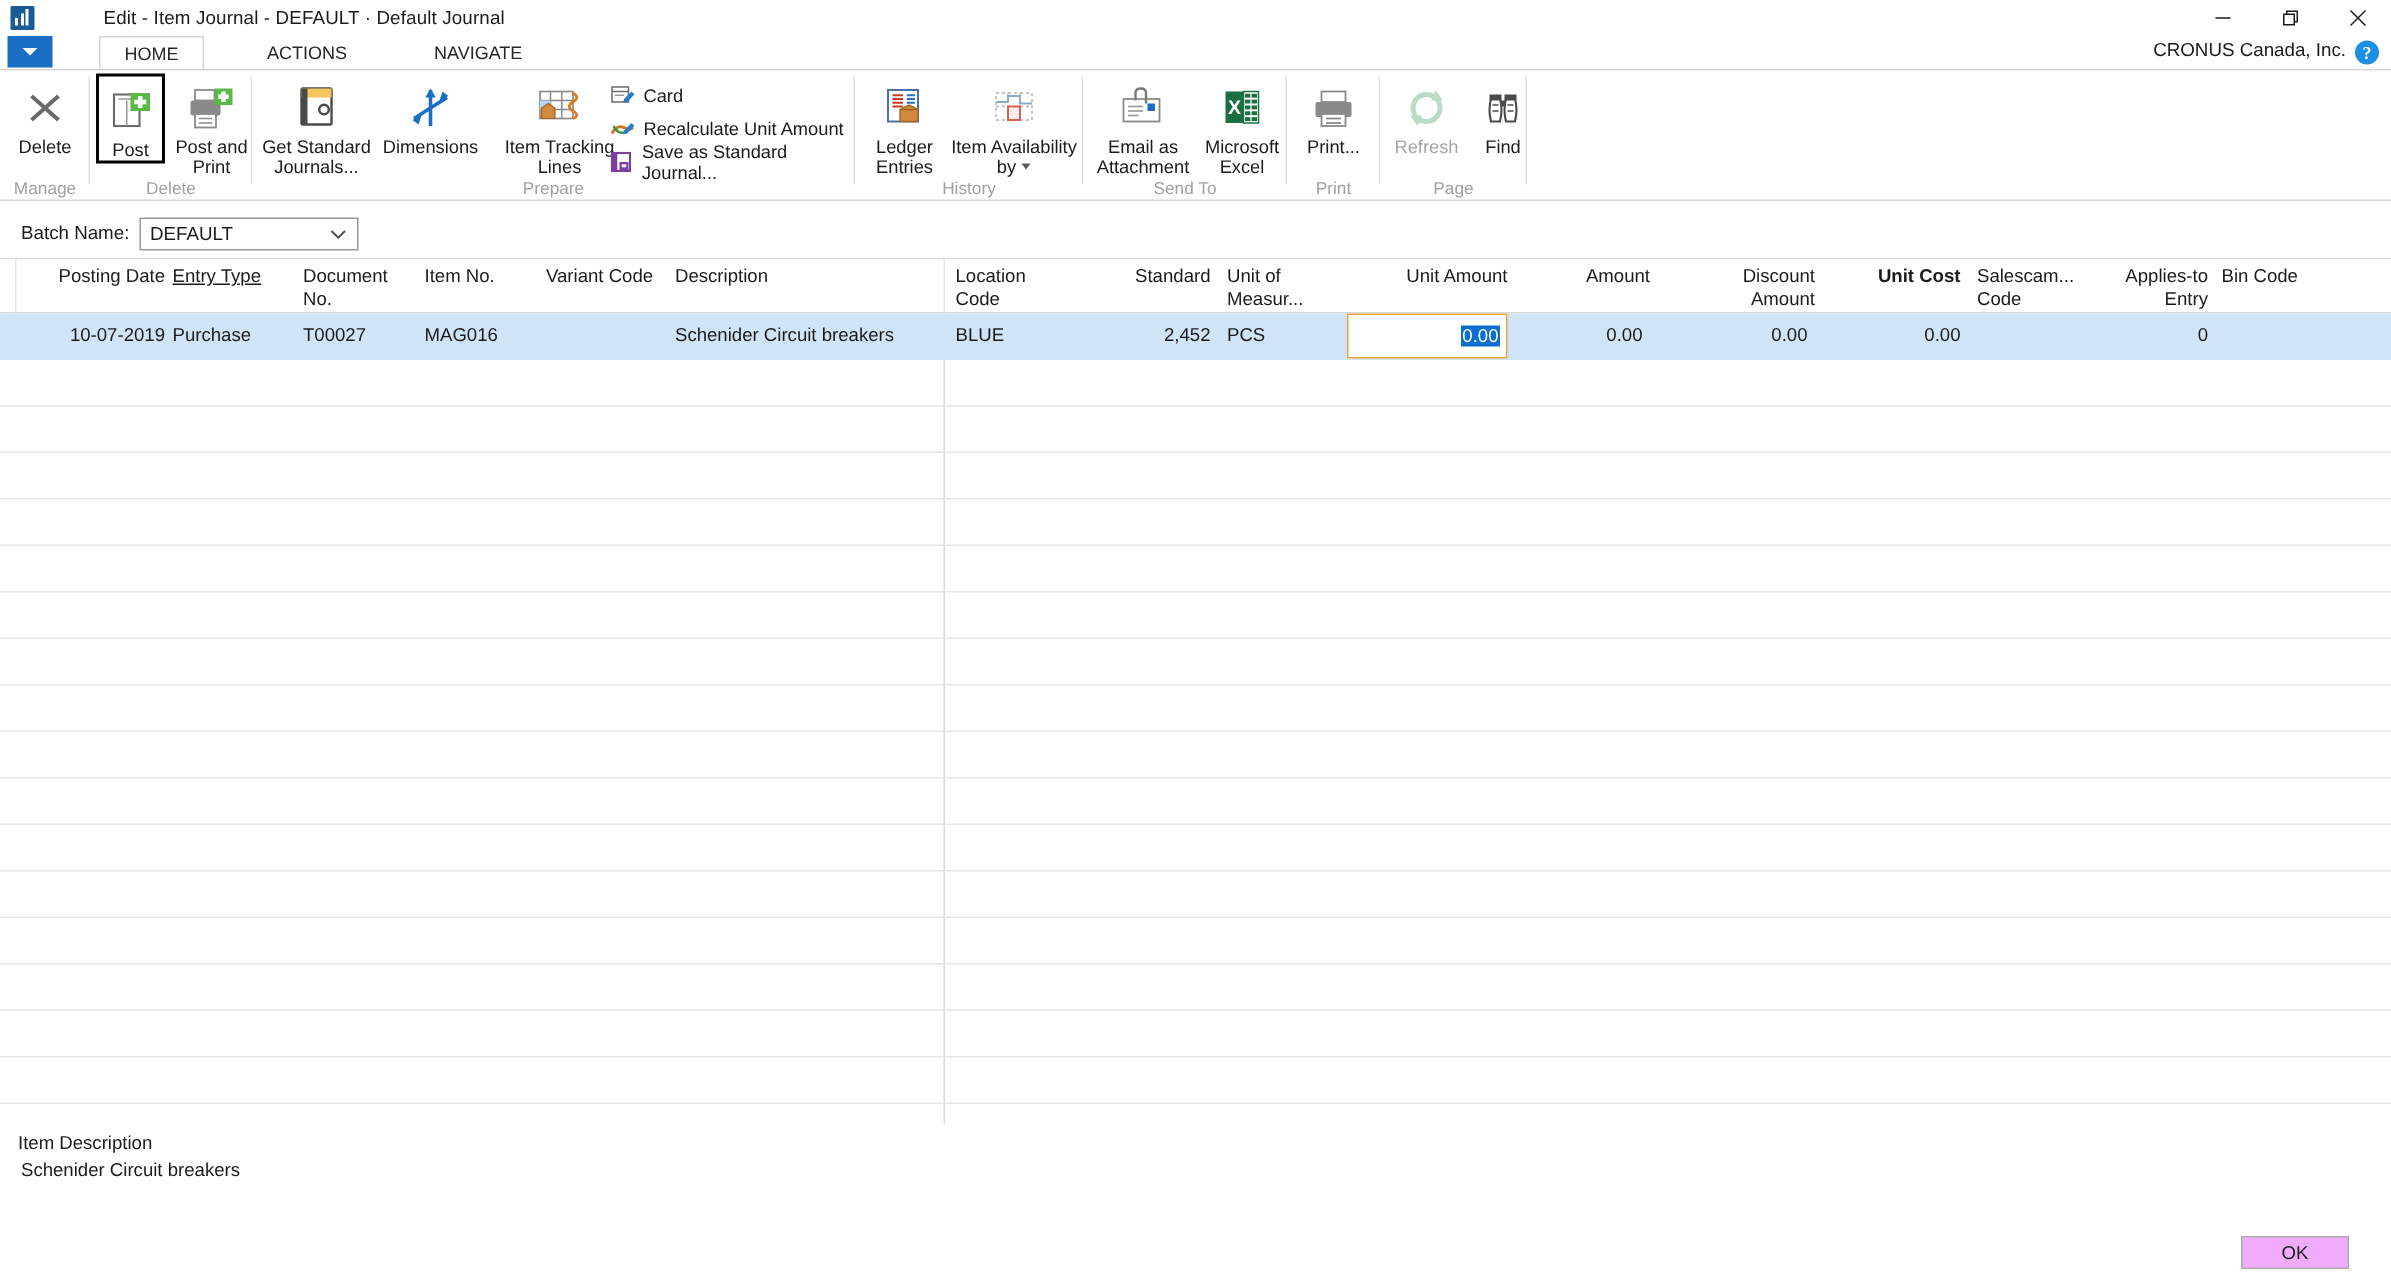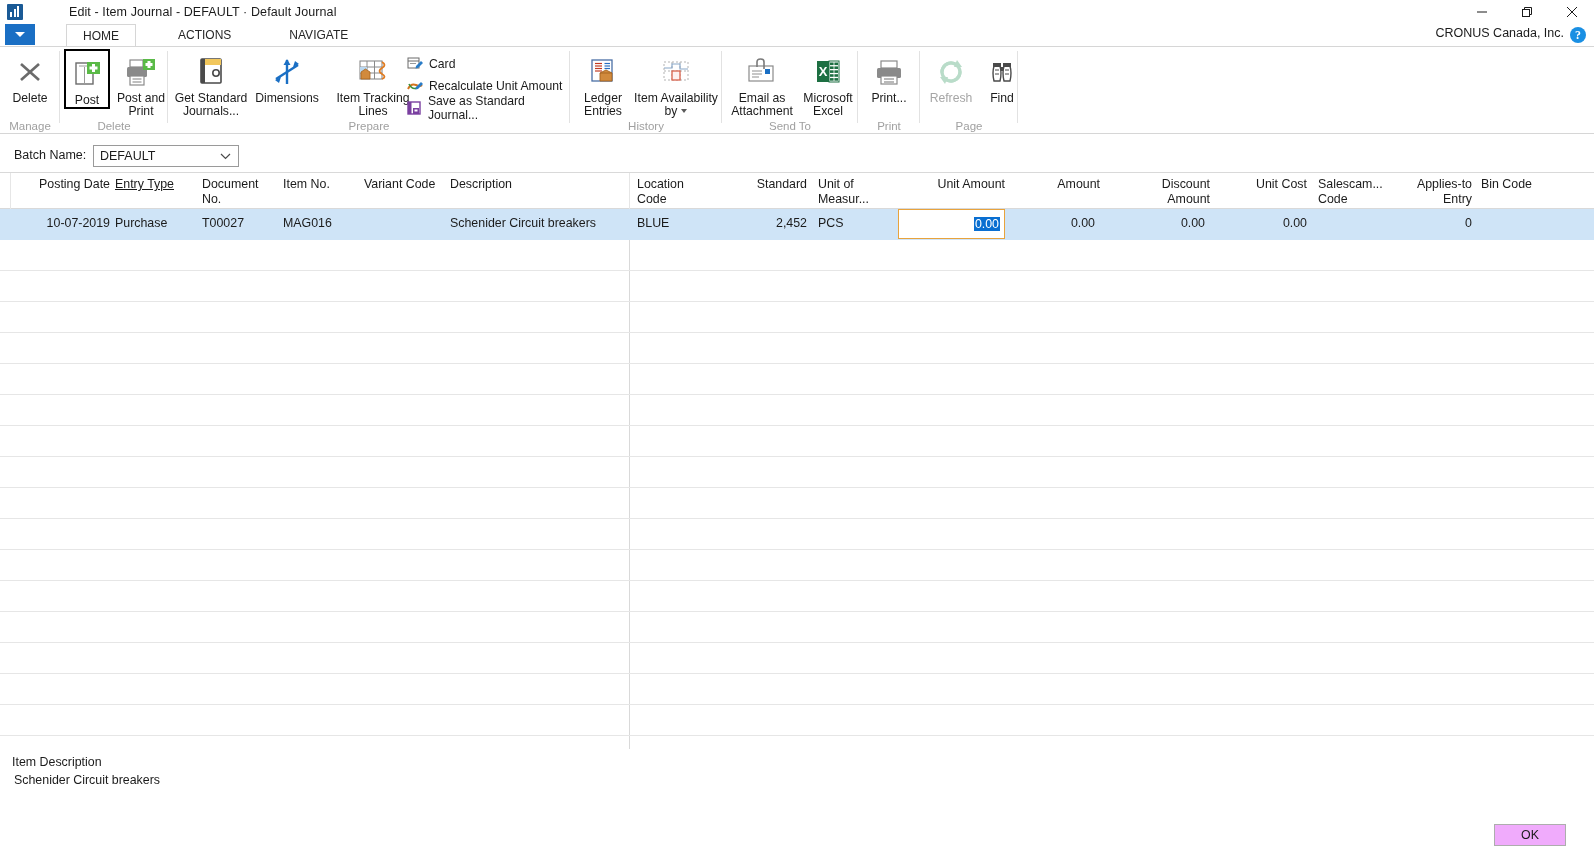--- a/index.html
+++ b/index.html
@@ -466,21 +466,21 @@
     <div class="hcell" style="left:450px; width:160px;">Description</div>
     <div class="hcell" style="left:637px; width:80px; white-space:pre-line;">Location
 Code</div>
     <div class="hcell r" style="left:712px; width:95px;">Standard</div>
     <div class="hcell" style="left:818px; width:80px; white-space:pre-line;">Unit of
 Measur...</div>
     <div class="hcell r" style="left:900px; width:105px;">Unit Amount</div>
     <div class="hcell r" style="left:1010px; width:90px;">Amount</div>
     <div class="hcell r" style="left:1115px; width:95px; white-space:pre-line;">Discount
 Amount</div>
-    <div class="hcell r" style="left:1215px; width:92px;">Unit Cost</div>
+    <div class="hcell r" style="left:1215px; width:92px;font-weight:bold;">Unit Cost</div>
     <div class="hcell" style="left:1318px; width:92px; white-space:pre-line;">Salescam...
 Code</div>
     <div class="hcell r" style="left:1390px; width:82px; white-space:pre-line;">Applies-to
 Entry</div>
     <div class="hcell" style="left:1481px; width:90px;">Bin Code</div>
   </div>
 
   <div class="grid-body">
     <div class="vline"></div>
 

